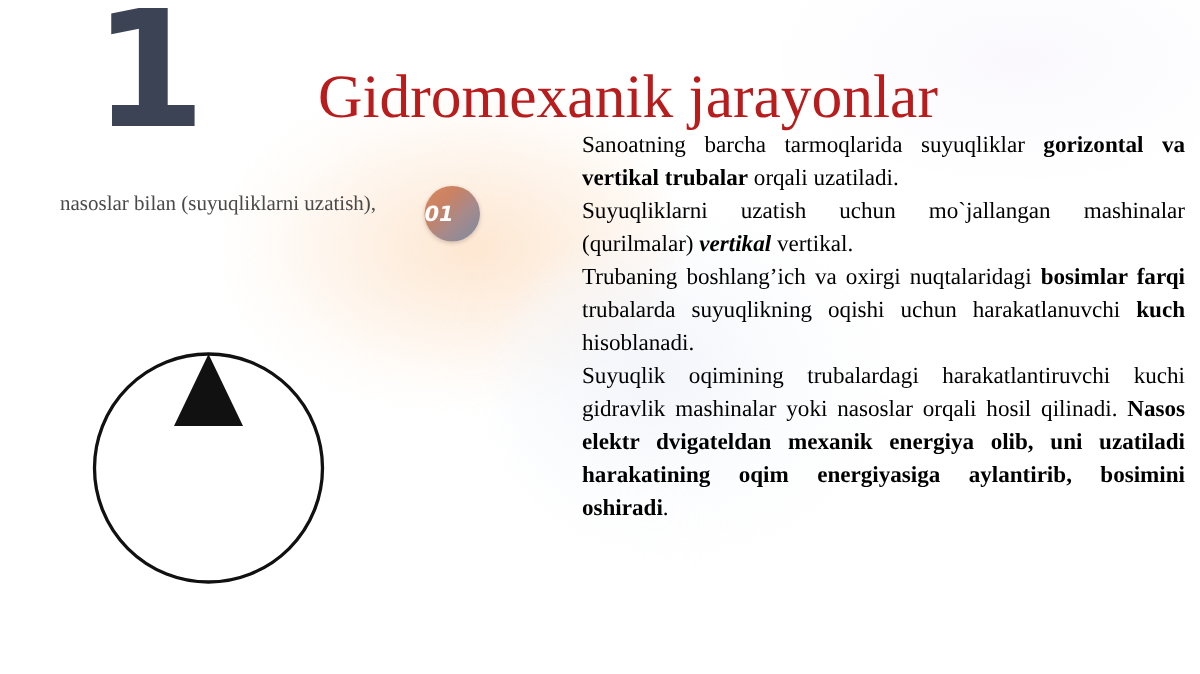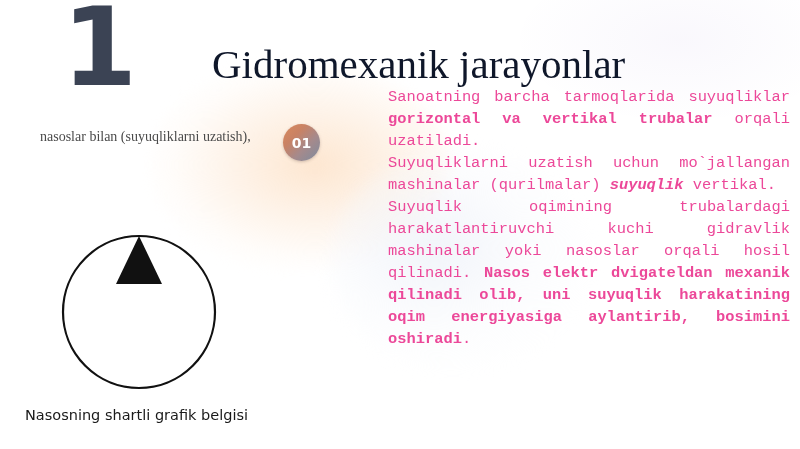--- a/index.html
+++ b/index.html
@@ -77,21 +77,21 @@
 
   
   .slide-title {
     position: absolute;
     left: 212px;
     top: 14px;
     font-family: "Liberation Serif", serif;
     font-size: 41px;
     font-weight: normal;
     line-height: 1.15;
-    color: #0f172a;
+    color: #b91c1c;
     white-space: nowrap;
   }
 
   
   .sub-caption {
     position: absolute;
     left: 40px;
     top: 128px;
     width: 250px;
     font-family: "Liberation Serif", serif;
@@ -109,21 +109,21 @@
     height: 37px;
     border-radius: 50%;
     background: linear-gradient(135deg,
                 #d98a5e 0%,
                 #c98264 32%,
                 #a58a8c 62%,
                 #7d8b9e 100%);
     box-shadow: 0 1px 3px rgba(90,70,60,0.28);
     display: flex;
     align-items: center;
-    justify-content: center;
+    font-style: italic;
   }
   .badge-label {
     font-family: "DejaVu Sans", sans-serif;
     font-size: 14px;
     font-weight: bold;
     color: #ffffff;
     letter-spacing: 0px;
     line-height: 1;
   }
 
@@ -146,24 +146,24 @@
     color: #1a1a1a;
     white-space: nowrap;
   }
 
   
   .body-copy {
     position: absolute;
     left: 388px;
     top: 86px;
     width: 402px;
-    font-family: Liberation Mono, monospace;
+    font-family: Liberation Serif, serif;
     font-size: 15.4px;
     line-height: 22px;
-    color: #ec4899;
+    color: #000000;
     text-align: justify;
     text-justify: inter-word;
   }
   .body-copy p {
     margin: 0;
   }
   .body-copy b { font-weight: bold; }
   .body-copy i { font-style: italic; font-weight: bold; }
 </style>
 </head>
@@ -185,21 +185,21 @@
     <span class="badge-label">01</span>
   </div>
 
   <div class="diagram">
     <svg width="156" height="156" viewBox="0 0 156 156">
       <circle cx="78" cy="78" r="76" fill="#ffffff" stroke="#111111" stroke-width="2.2"></circle>
       <polygon points="78,2 55,50 101,50" fill="#111111"></polygon>
     </svg>
   </div>
 
-  <div class="diagram-caption">Nasosning shartli grafik belgisi</div>
 
   <div class="body-copy">
       <p><span>Sanoatning barcha tarmoqlarida suyuqliklar </span><b>gorizontal va vertikal trubalar</b><span> orqali uzatiladi.</span></p>
-      <p><span>Suyuqliklarni uzatish uchun mo`jallangan mashinalar (qurilmalar) </span><i>suyuqlik</i><span> vertikal.</span></p>
-      <p><span>Suyuqlik oqimining trubalardagi harakatlantiruvchi kuchi gidravlik mashinalar yoki nasoslar orqali hosil qilinadi. </span><b>Nasos elektr dvigateldan mexanik qilinadi olib, uni suyuqlik harakatining oqim energiyasiga aylantirib, bosimini oshiradi</b><span>.</span></p>
+      <p><span>Suyuqliklarni uzatish uchun mo`jallangan mashinalar (qurilmalar) </span><i>vertikal</i><span> vertikal.</span></p>
+      <p><span>Trubaning boshlang’ich va oxirgi nuqtalaridagi </span><b>bosimlar farqi</b><span> trubalarda suyuqlikning oqishi uchun harakatlanuvchi </span><b>kuch</b><span> hisoblanadi.</span></p>
+      <p><span>Suyuqlik oqimining trubalardagi harakatlantiruvchi kuchi gidravlik mashinalar yoki nasoslar orqali hosil qilinadi. </span><b>Nasos elektr dvigateldan mexanik energiya olib, uni uzatiladi harakatining oqim energiyasiga aylantirib, bosimini oshiradi</b><span>.</span></p>
     </div>
 
 </div>
 
 </body></html>

